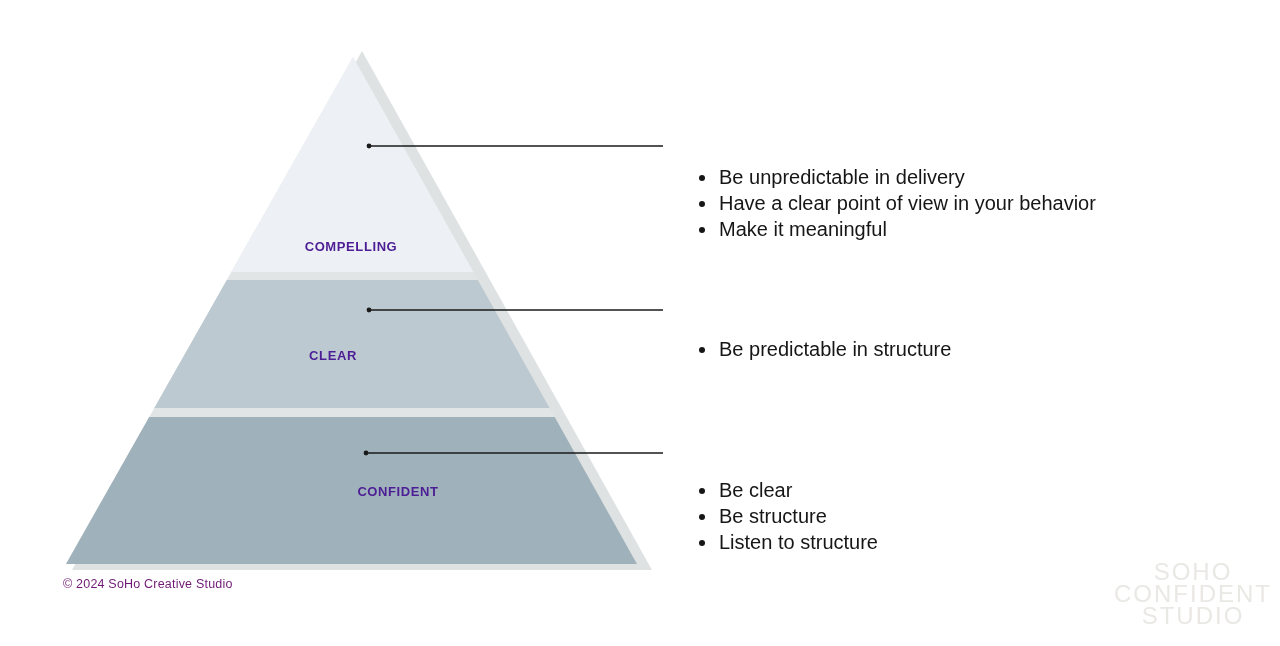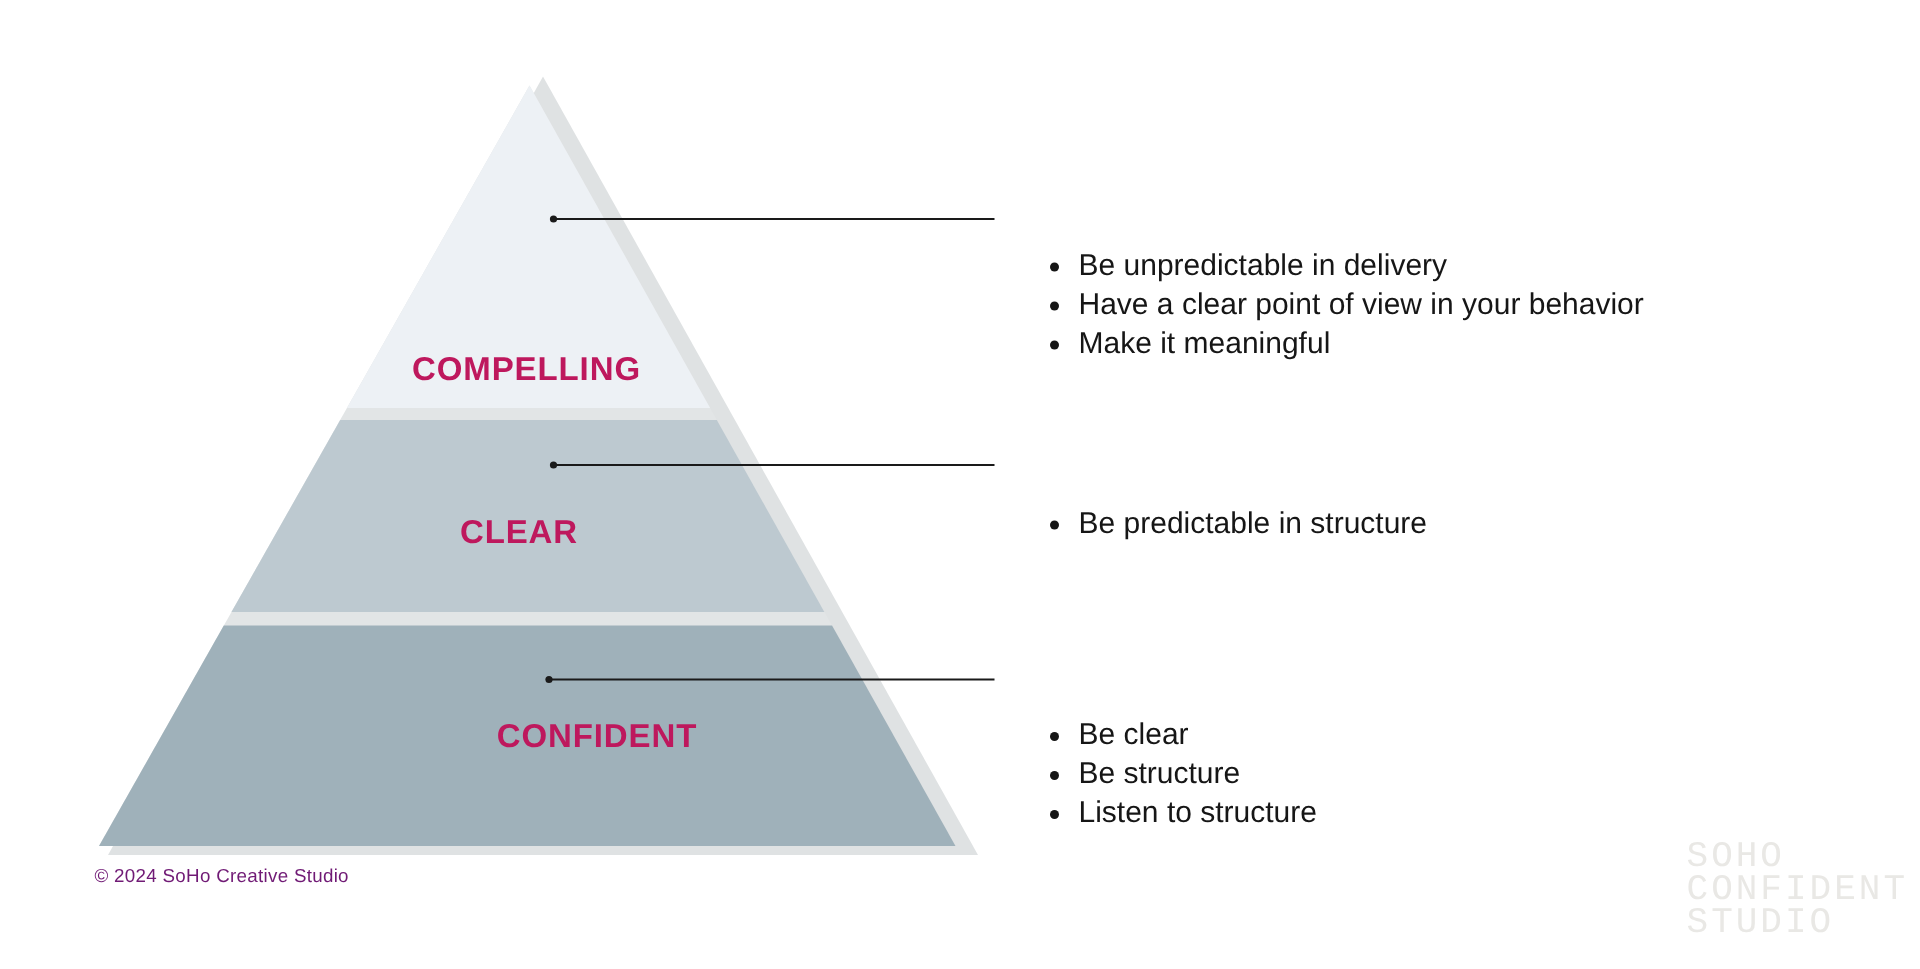--- a/index.html
+++ b/index.html
@@ -8,27 +8,27 @@
     width:1280px;height:646px;
     background:#ffffff;
     overflow:hidden;
     font-family:"Liberation Sans",sans-serif;
   }
   .pyramid-svg{position:absolute;left:0;top:0;width:1280px;height:646px;}
   .tier-label{
     position:absolute;
     transform:translate(-50%,-50%);
     font-weight:700;
-    font-size:22px;
+    font-size:13px;
     letter-spacing:0.6px;
-    color:#be185d;
+    color:#4c1d95;
     white-space:nowrap;
   }
   .label-compelling{left:351px;top:246px;}
-  .label-clear{left:346px;top:355px;}
+  .label-clear{left:333px;top:355px;}
   .label-confident{left:350px;top:491px;margin-left:48px;}
   .annotation-list{
     position:absolute;
     margin:0;
     padding:0 0 0 21px;
     font-size:20px;
     line-height:26px;
     color:#161616;
     list-style:disc outside;
   }
@@ -39,22 +39,22 @@
   .copyright{
     position:absolute;
     left:63px;top:577px;
     font-size:12.5px;
     color:#701a75;
     letter-spacing:0.2px;
   }
   .watermark{
     position:absolute;
     right:8px;top:561px;
-    text-align:left;
-    font-family:Liberation Mono, monospace;
+    text-align:center;
+    font-family:Liberation Sans, sans-serif;
     font-size:24px;
     line-height:22px;
     letter-spacing:2px;
     color:#e9e8e5;
     user-select:none;
   }
 </style>
 </head>
 <body>
 

